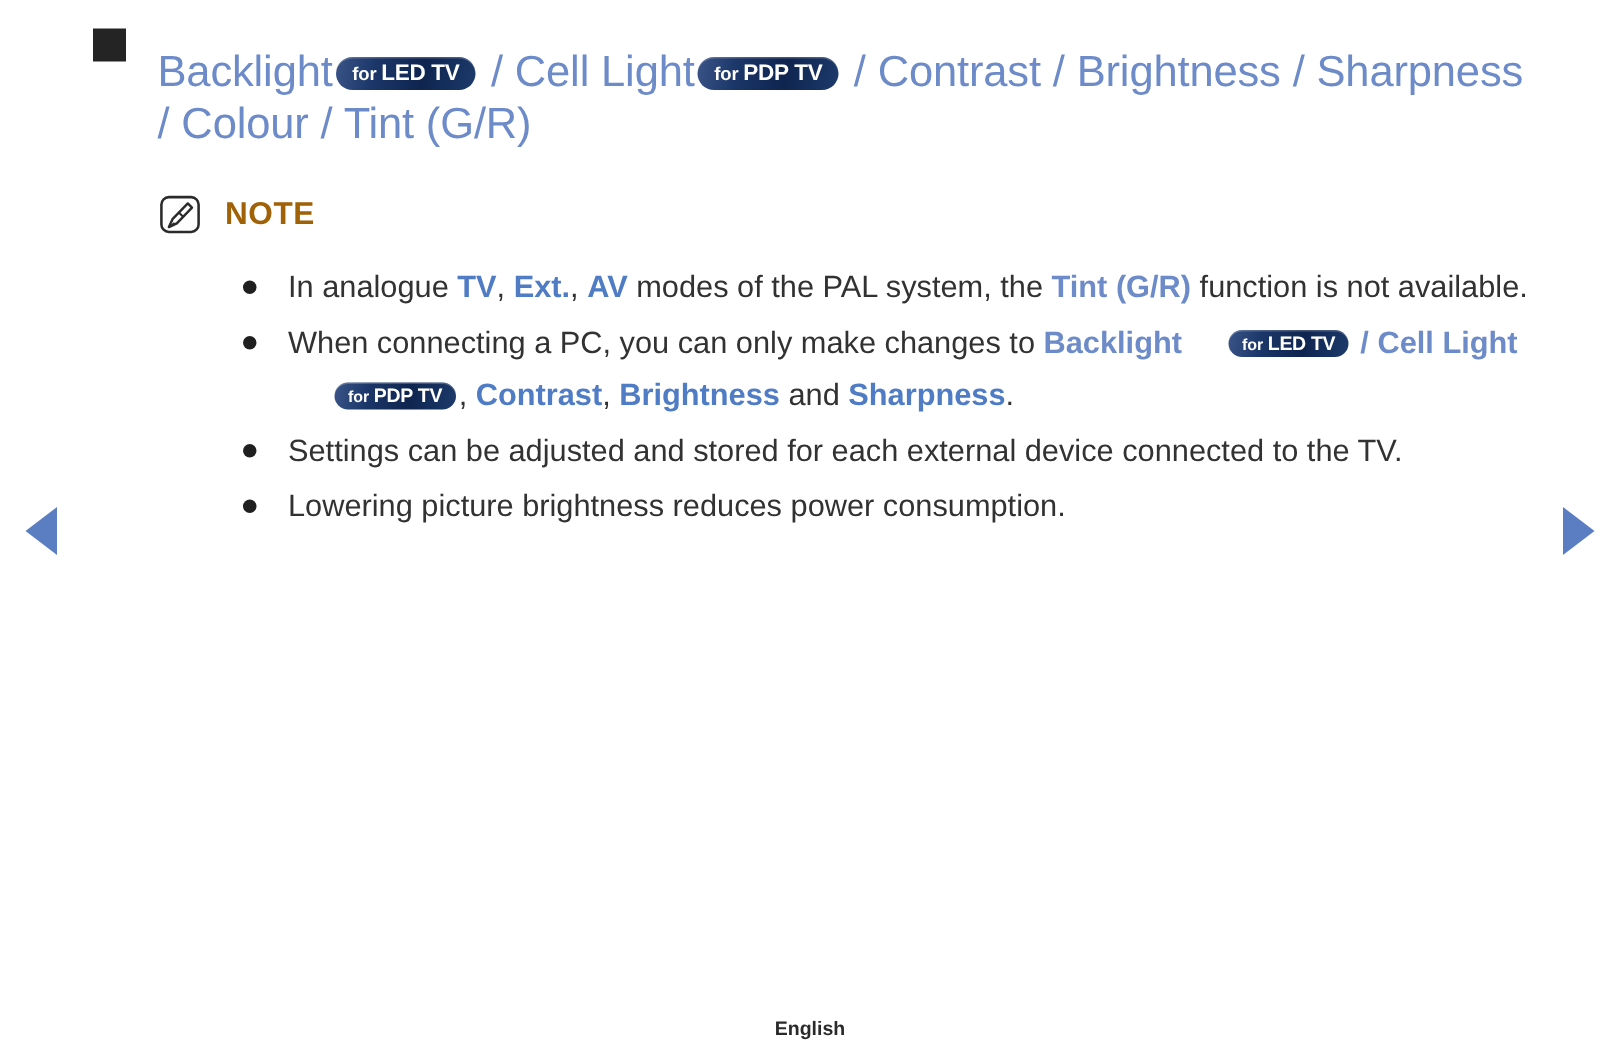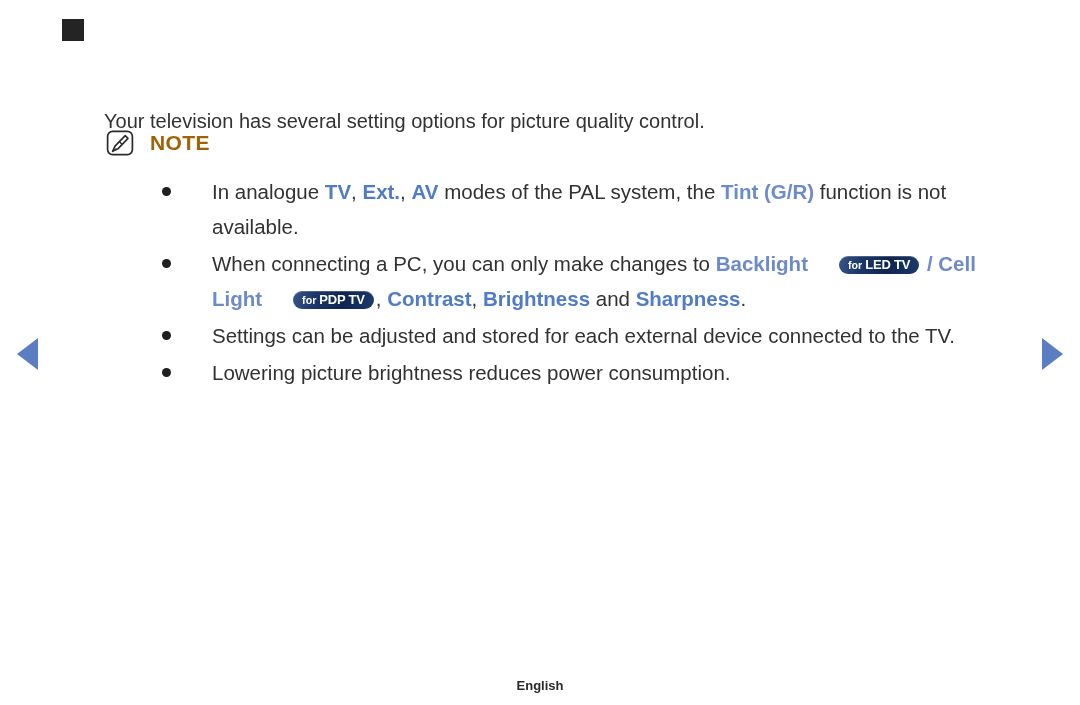--- a/index.html
+++ b/index.html
@@ -134,21 +134,20 @@
   .notes {
     position: absolute;
     left: 162px;
     top: 174px;
     right: 58px;
   }
   .note-item {
     display: flex;
     align-items: flex-start;
     margin-bottom: 2px;
-    gap: 20px;
   }
   .dot {
     flex: 0 0 auto;
     width: 9px;
     height: 9px;
     border-radius: 50%;
     background: #1f1f1f;
     margin-top: 13px;
   }
   .note-text {
@@ -188,23 +187,23 @@
 </head>
 <body>
 
 <div class="page">
 
   <div class="nav-arrow prev"></div>
   <div class="nav-arrow next"></div>
 
   <div class="heading-row">
     <div class="square-marker"></div>
+    <h1 class="heading"><span>Backlight</span><span class="badge"><span class="b-for">for</span><span class="b-name">LED TV</span></span><span class="sep"> / </span><span>Cell Light</span><span class="badge"><span class="b-for">for</span><span class="b-name">PDP TV</span></span><span class="sep"> / </span><span>Contrast / Brightness / Sharpness / Colour / Tint (G/R)</span></h1>
   </div>
 
-  <p class="intro">Your television has several setting options for picture quality control.</p>
 
   <div class="note-head">
     <span class="note-icon">
       <svg viewBox="0 0 28 26" width="28" height="26" aria-hidden="true">
         <rect x="1.6" y="1.4" width="24.8" height="23.2" rx="5" ry="5" fill="none" stroke="#2b2b2b" stroke-width="1.7"></rect>
         <path d="M19.2 5.6 L9.0 16.1 L6.6 21.4 L11.9 18.9 L22.0 8.4 Z" fill="none" stroke="#2b2b2b" stroke-width="1.6" stroke-linejoin="round"></path>
         <path d="M6.6 21.4 L9.6 18.3 L11.9 18.9 Z" fill="#2b2b2b"></path>
         <line x1="13.2" y1="11.6" x2="16.3" y2="14.6" stroke="#2b2b2b" stroke-width="1.4"></line>
       </svg>
     </span>

